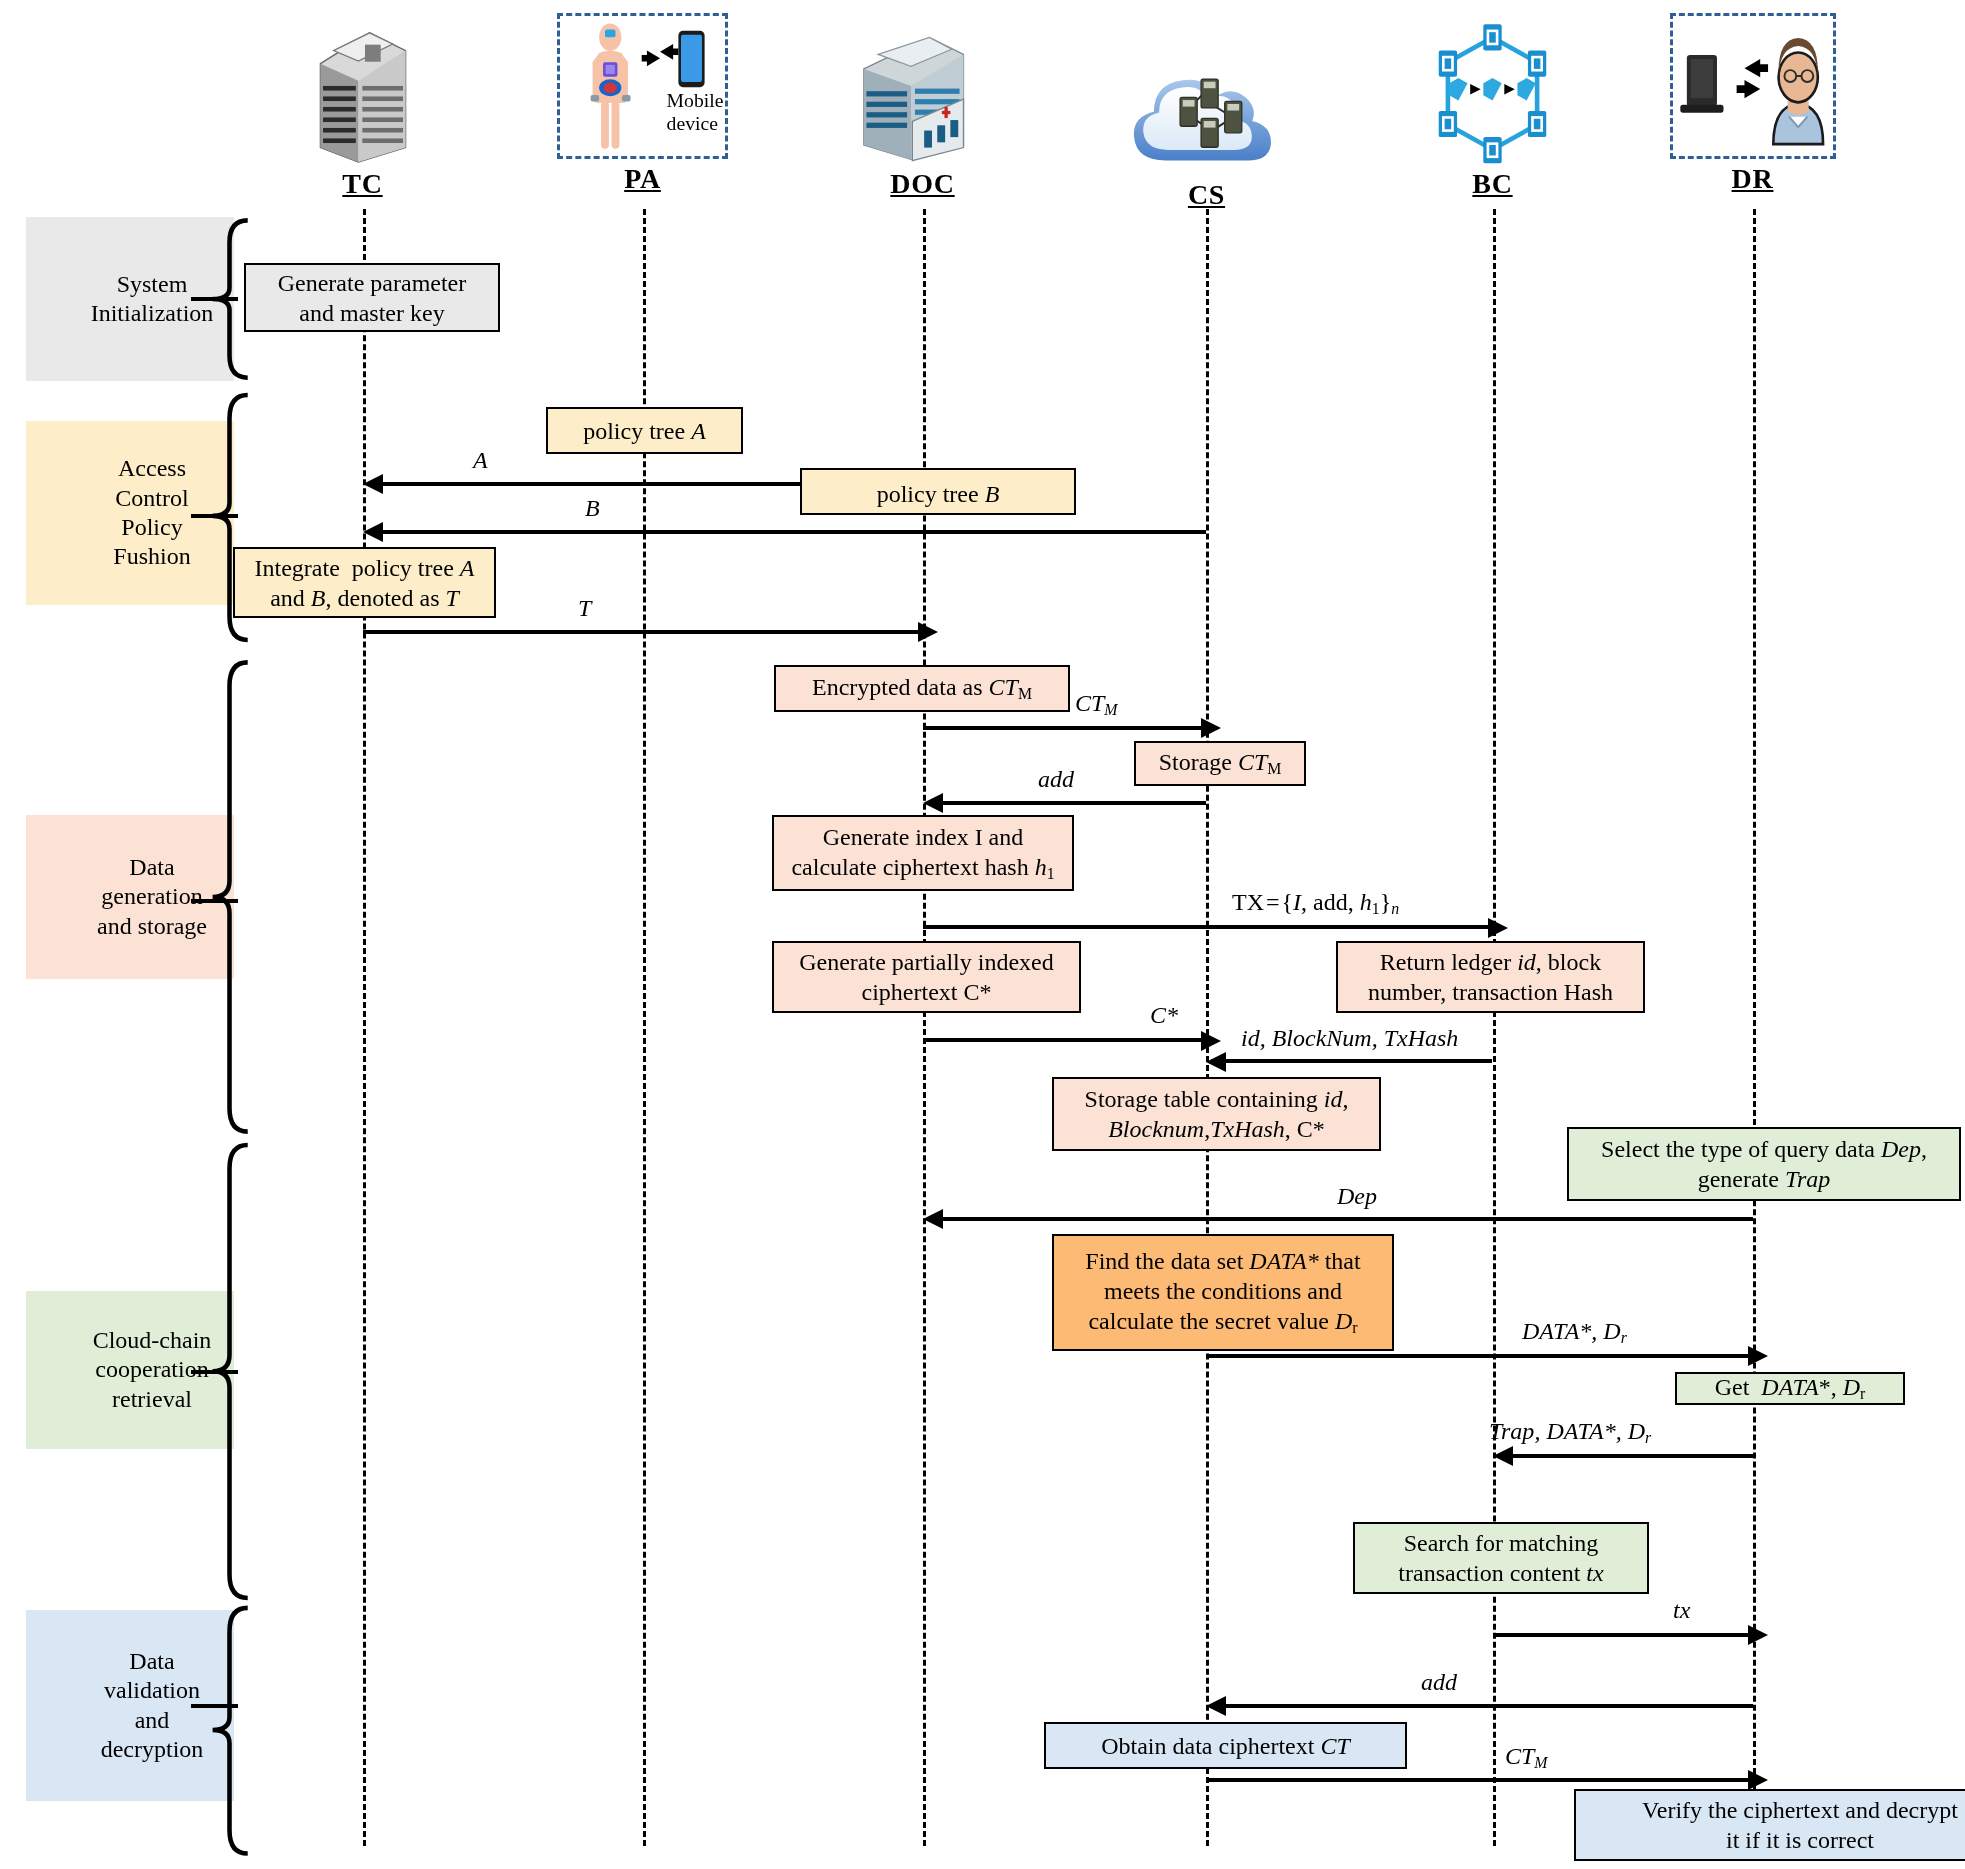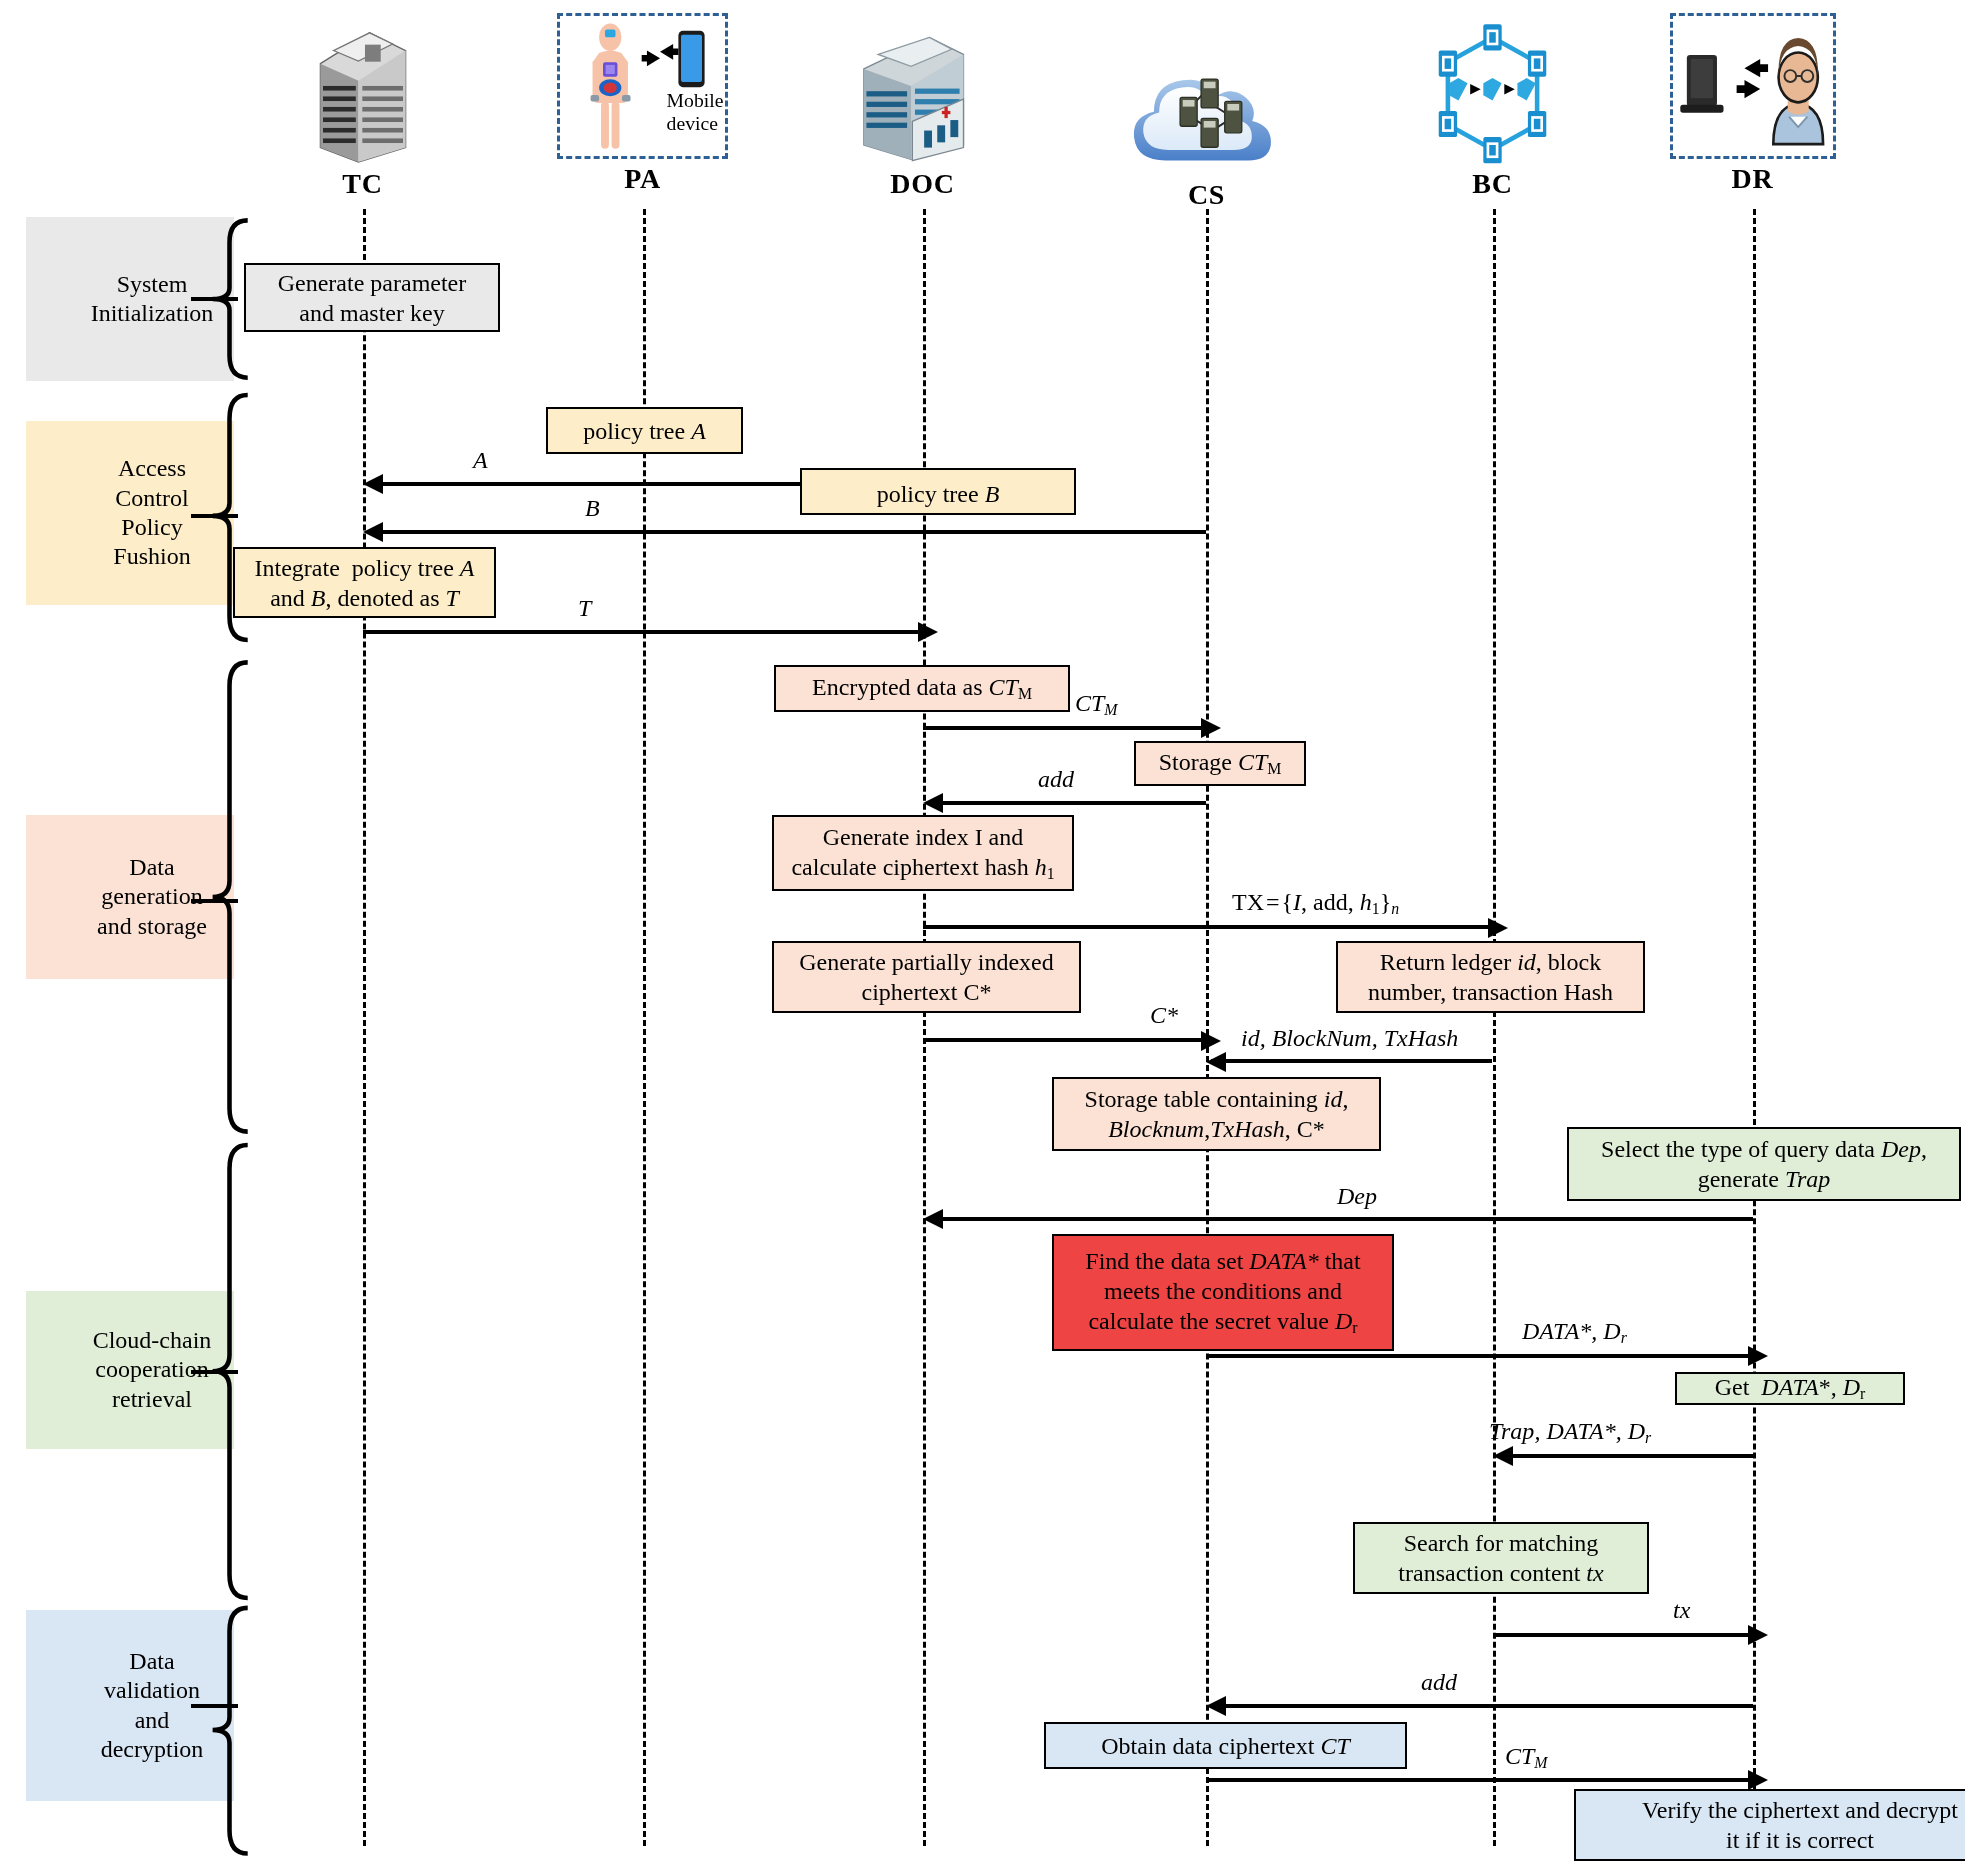--- a/index.html
+++ b/index.html
@@ -1,21 +1,21 @@
 <!DOCTYPE html>
 <html style="font-size:10.5px"><head>
 <meta charset="utf-8">
 <style>
   html,body{margin:0;padding:0;background:#fff;}
   body{width:1965px;height:1870px;position:relative;
        font-family:"Liberation Serif","DejaVu Serif",serif;color:#000;}
   #stage{position:absolute;left:0;top:0;width:1965px;height:1870px;overflow:hidden;}
 
   
-  .actor{position:absolute;width:171px;text-align:center;}
+  .actor{position:absolute;width:171px;text-align:center;text-decoration:underline;}
   .actor .ico{height:151px;display:flex;align-items:flex-end;justify-content:center;}
   .actor .nm{font-size:28px;font-weight:700;letter-spacing:0.7px;margin-top:4px;
              font-family:"Liberation Serif",serif;}
   .dashbox{border:3.3px dashed #2e5f95;box-sizing:border-box;}
 
   
   .lifeline{position:absolute;width:0;border-left:3.3px dashed #000;}
 
   
   .phase{position:absolute;display:flex;align-items:center;justify-content:center;
@@ -384,21 +384,21 @@
 </div>
 
 <div class="msgbox" style="left:1567px;top:1127px;width:394px;height:74px;background:#e1eed7;">
   <span>Select the type of query data <i>Dep</i>,<br>generate <i>Trap</i></span>
 </div>
 
 <div class="arrow" style="left:928px;top:1217px;width:825px;"></div>
 <div class="ah l" style="left:923px;top:1209px;"></div>
 <div class="alabel" style="left:1337px;top:1183px;"><i>Dep</i></div>
 
-<div class="msgbox" style="left:1052px;top:1234px;width:342px;height:117px;background:#ef4444;">
+<div class="msgbox" style="left:1052px;top:1234px;width:342px;height:117px;background:#fdba74;">
   <span>Find the data set <i>DATA*</i> that<br>meets the conditions and<br>calculate the secret value <i>D</i><sub>r</sub></span>
 </div>
 
 <div class="arrow" style="left:1206px;top:1354px;width:547px;"></div>
 <div class="ah r" style="left:1748px;top:1346px;"></div>
 <div class="alabel" style="left:1522px;top:1318px;"><i>DATA</i>*, <i>D</i><sub>r</sub></div>
 
 <div class="msgbox" style="left:1675px;top:1372px;width:230px;height:33px;background:#e1eed7;">
   <span>Get&nbsp; <i>DATA</i>*, <i>D</i><sub>r</sub></span>
 </div>

